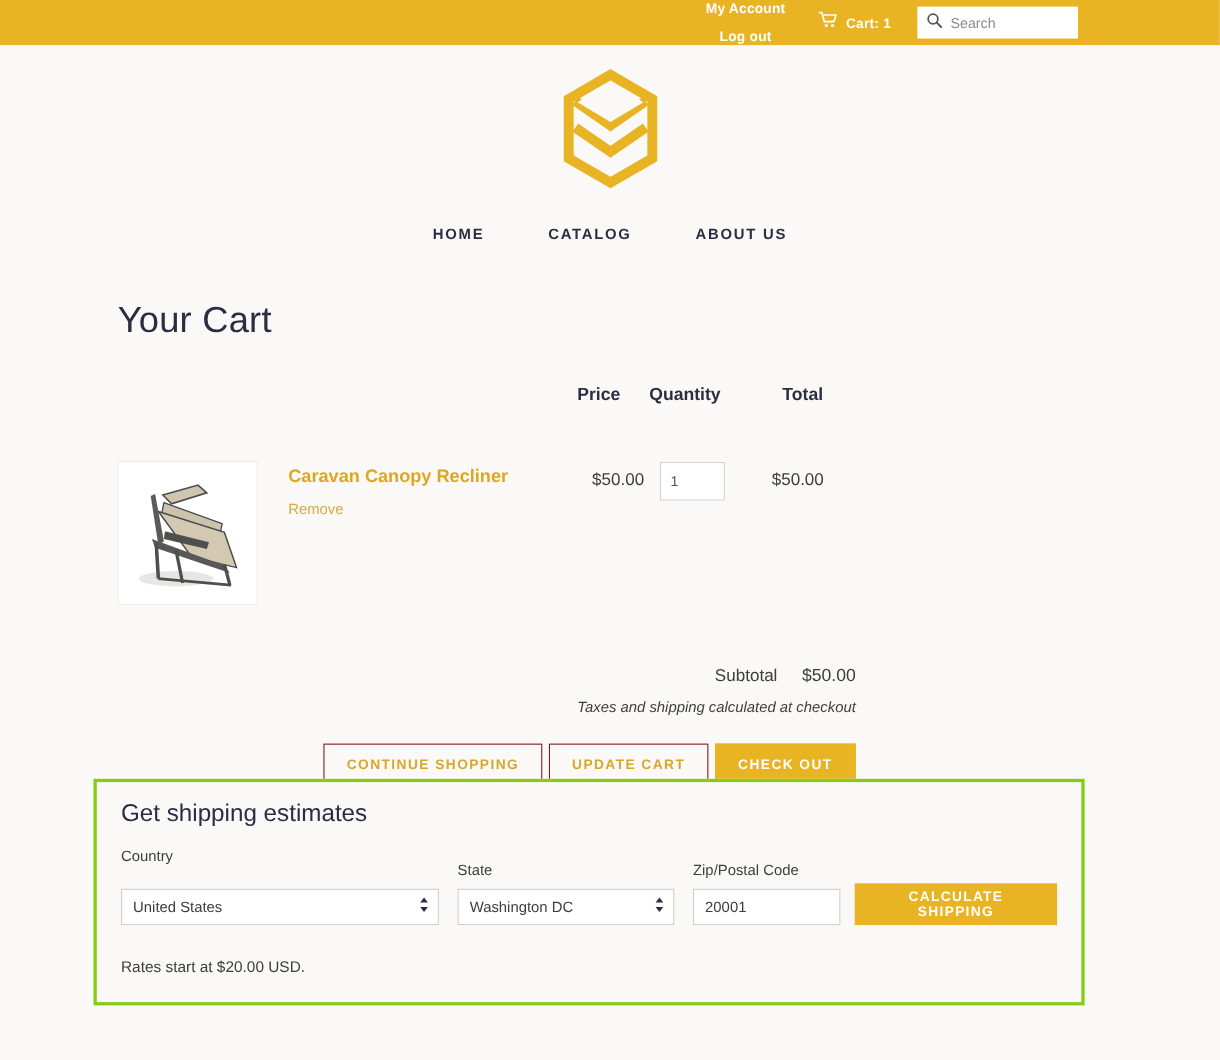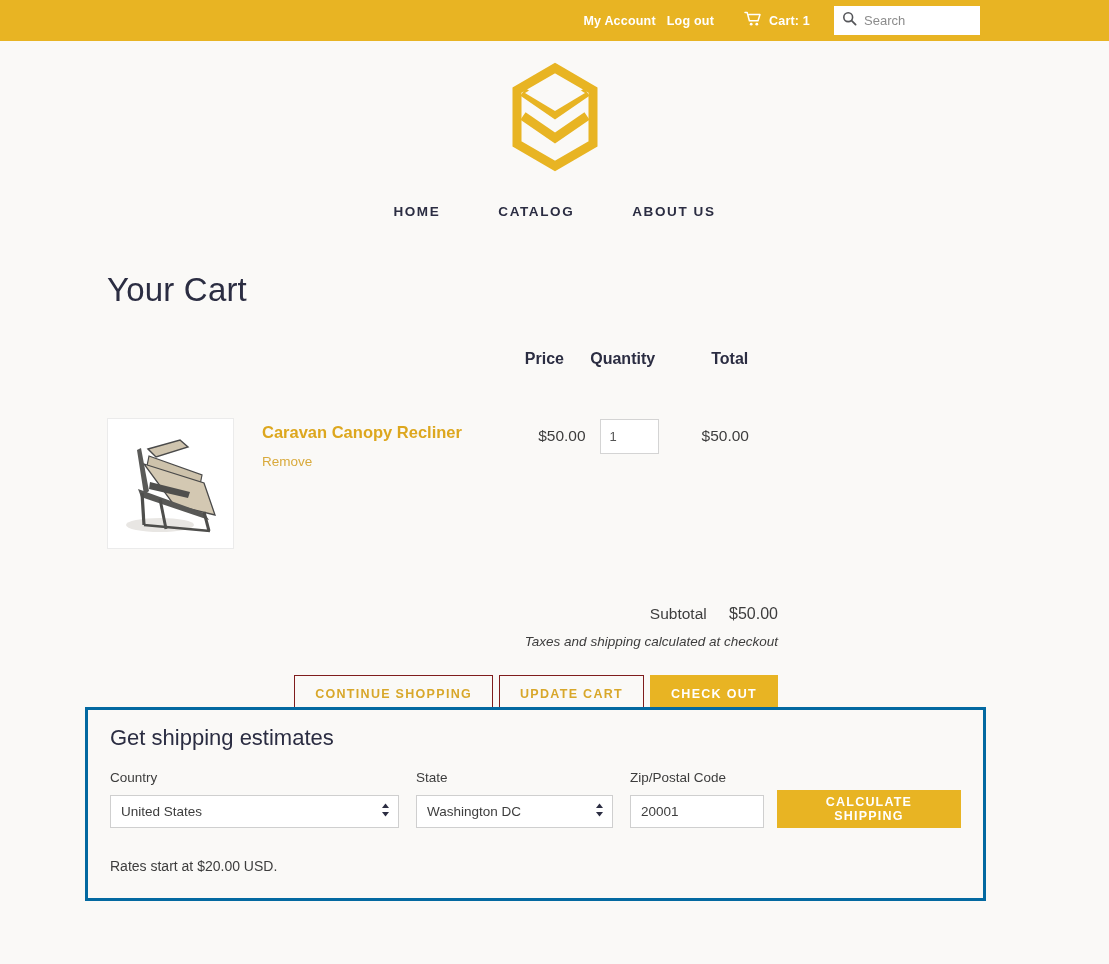--- a/index.html
+++ b/index.html
@@ -19,20 +19,21 @@
     background: #e8b423;
     display: flex;
     align-items: center;
     justify-content: flex-end;
     padding-right: 129px;
   }
   .topbar-links {
     display: flex;
     align-items: center;
     gap: 11px;
+    flex-direction: column;
   }
   .topbar-link {
     color: #ffffff;
     font-size: 12.5px;
     font-weight: bold;
     letter-spacing: .2px;
     text-decoration: none;
     cursor: pointer;
     white-space: nowrap;
   }
@@ -213,21 +214,21 @@
     border-color: #e8b423;
     color: #ffffff;
   }
 
   
   .shipping-box {
     position: relative;
     margin-top: -6px;
     margin-left: -22px;
     width: 901px;
-    border: 3px solid #0369a1;
+    border: 3px solid #84cc16;
     background: #faf9f7;
     padding: 15px 22px 24px 22px;
   }
   .shipping-title {
     margin: 0;
     font-size: 22px;
     font-weight: normal;
     color: #2b2d42;
   }
   .field-row {
@@ -259,21 +260,21 @@
   }
   .sel-country { width: 289px; }
   .sel-state { width: 197px; }
   .spin {
     position: absolute;
     right: 9px;
     top: 50%;
     transform: translateY(-50%);
     pointer-events: none;
   }
-  .field-country { margin-right: 17px; }
+  .field-country { margin-right: 17px; gap: 12px; }
   .field-state { margin-right: 17px; }
   .field-zip { margin-right: 13px; }
   .zip-input {
     width: 134px;
     height: 33px;
     border: 1px solid #cfcfcf;
     background: #ffffff;
     font-family: "Liberation Sans", sans-serif;
     font-size: 13.5px;
     color: #3d3d3d;

